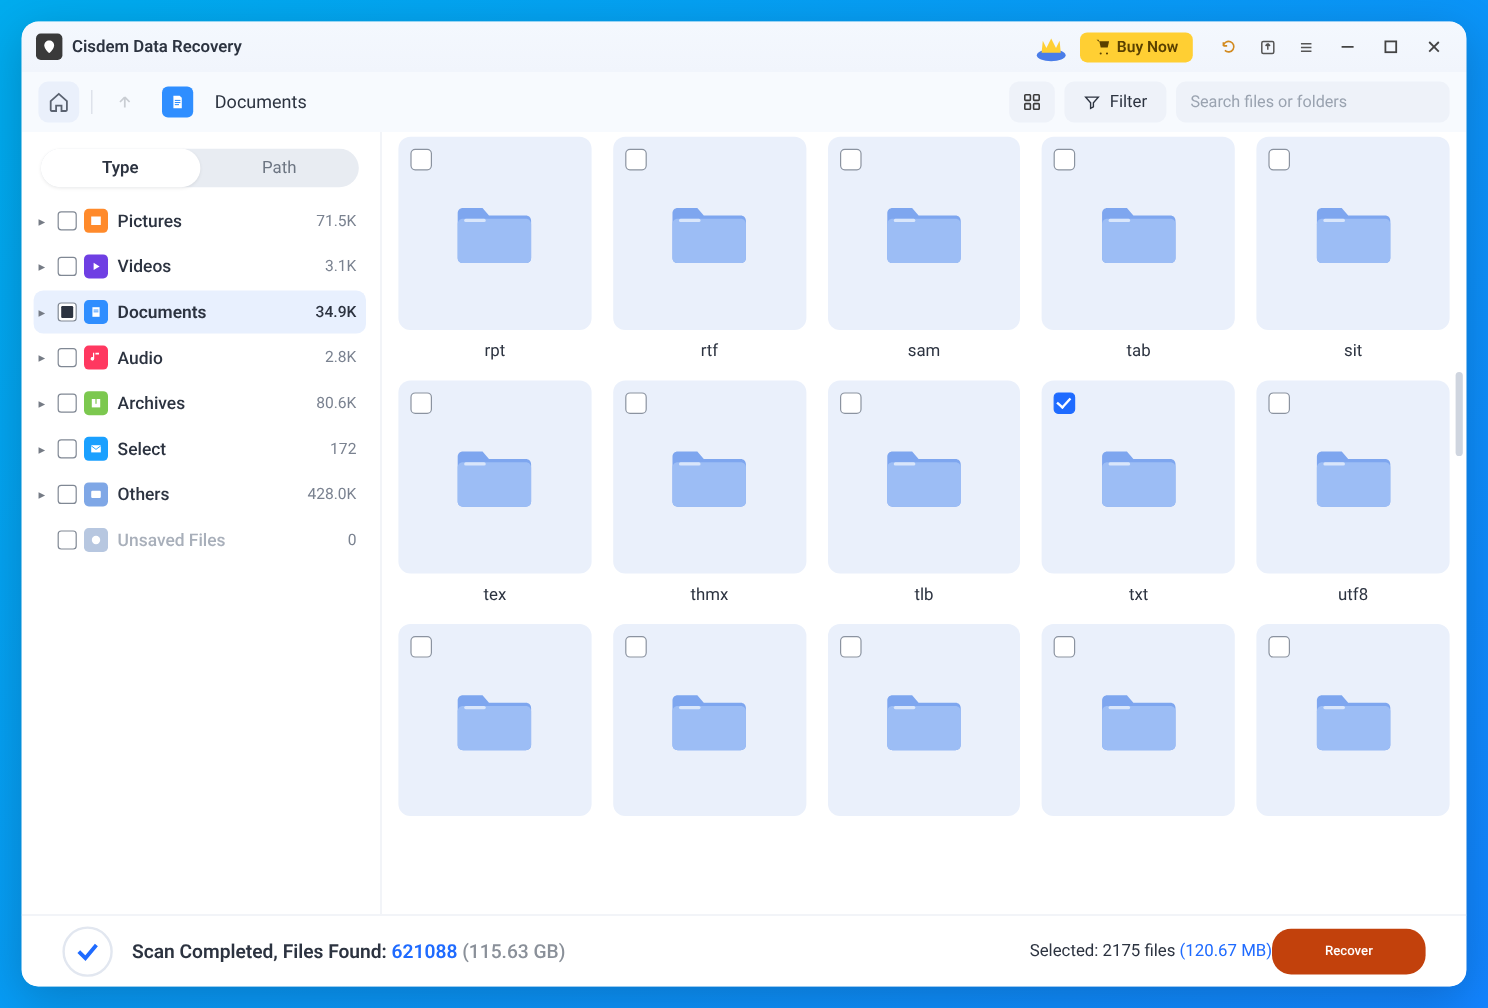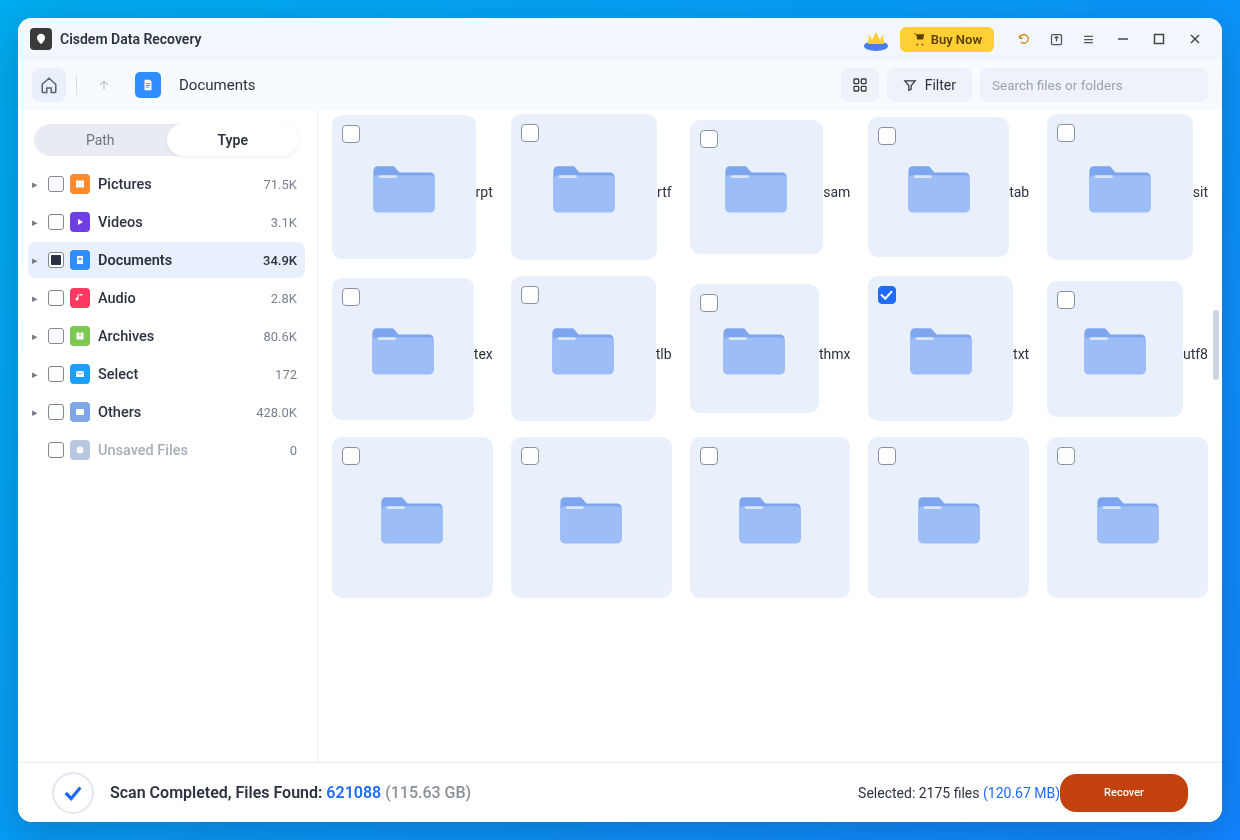--- a/index.html
+++ b/index.html
@@ -59,21 +59,21 @@
   .cat-row.selected .cat-count { color:#2c3340; font-weight:500;}
 
   
   .main { flex:1; display:flex; flex-direction:column; overflow:hidden; position:relative;}
   .selall-row { display:flex; align-items:center; padding:12px 16px 8px 18px;}
   .selall-row .chk { width:18px; height:18px; border:1.5px solid #808894; border-radius:3px; margin-right:10px; position:relative; background:#fff;}
   .selall-row .chk.partial::after { content:""; position:absolute; left:3px; right:3px; top:3px; bottom:3px; background:#2c3340; border-radius:1px;}
   .selall-label { font-size:14.5px; color:#2c3340;}
   .grid-scroll { flex:1; overflow-y:auto; padding: 4px 14px 10px 14px;}
   .grid { display:grid; grid-template-columns: repeat(5, 1fr); gap:16px 18px;}
-  .tile { display:flex; flex-direction:row; align-items:center;}
+  .tile { display:flex; flex-direction:column; align-items:center;}
   .tile-box { width:100%; aspect-ratio: 1/1; background:#eaf0fb; border-radius:10px; position:relative; display:flex; align-items:center; justify-content:center;}
   .tile-chk { position:absolute; top:10px; left:10px; width:18px; height:18px; border:1.5px solid #8b93a0; border-radius:4px; background:#fff; cursor:pointer;}
   .tile-chk.checked { background:#1f6bff; border-color:#1f6bff;}
   .tile-chk.checked::after { content:""; position:absolute; left:4px; top:1px; width:5px; height:9px; border:solid #fff; border-width:0 2.5px 2.5px 0; transform:rotate(42deg);}
   .folder-icon { width:72px; height:58px;}
   .tile-label { margin-top:10px; font-size:14px; color:#2c3340;}
   .scroll-ind { position:absolute; right:3px; top:200px; width:6px; height:70px; background:#cfd5df; border-radius:3px;}
 
   
   .footer { height:60px; border-top:1px solid #e9edf4; display:flex; align-items:center; padding:0 34px; background:#fff;}
@@ -193,22 +193,22 @@
           <circle cx="11" cy="11" r="7"></circle>
           <line x1="21" y1="21" x2="16" y2="16"></line>
         </svg>
     </div>
   </div>
 
   <div class="body">
 
     <div class="sidebar">
       <div class="seg">
+        <div class="seg-item active">Type</div>
         <div class="seg-item">Path</div>
-        <div class="seg-item active">Type</div>
       </div>
       <div class="cat-list" id="cat-list">
           <div class="cat-row">
             <span class="caret">▸</span>
             <span class="chk "></span>
             <span class="cat-icon" style="background:#ff8a2b;color:#ff8a2b">
               <svg viewBox="0 0 24 24">
                 <path d="M4 5h16v14H4z M8 14l3-3 2 2 3-4 4 5H6z" fill="#fff"></path>
                 <circle cx="8" cy="9" r="1.5" fill="#fff"></circle>
               </svg>
@@ -371,32 +371,32 @@
             </div>
             <div class="tile">
               <div class="tile-box">
                 <div class="tile-chk"></div>
                 <svg class="folder-icon" viewBox="0 0 80 64">
                   <path d="M6 14c0-3 2-5 5-5h18l6 7h34c3 0 5 2 5 5v34c0 3-2 5-5 5H11c-3 0-5-2-5-5V14z" fill="#7ea6ef"></path>
                   <path d="M6 24c0-3 2-5 5-5h58c3 0 5 2 5 5v31c0 3-2 5-5 5H11c-3 0-5-2-5-5V24z" fill="#9cbdf5"></path>
                   <rect x="12" y="19" width="20" height="3" rx="1.5" fill="#d9e6fb"></rect>
                 </svg>
               </div>
+              <div class="tile-label">thmx</div>
+            </div>
+            <div class="tile">
+              <div class="tile-box">
+                <div class="tile-chk"></div>
+                <svg class="folder-icon" viewBox="0 0 80 64">
+                  <path d="M6 14c0-3 2-5 5-5h18l6 7h34c3 0 5 2 5 5v34c0 3-2 5-5 5H11c-3 0-5-2-5-5V14z" fill="#7ea6ef"></path>
+                  <path d="M6 24c0-3 2-5 5-5h58c3 0 5 2 5 5v31c0 3-2 5-5 5H11c-3 0-5-2-5-5V24z" fill="#9cbdf5"></path>
+                  <rect x="12" y="19" width="20" height="3" rx="1.5" fill="#d9e6fb"></rect>
+                </svg>
+              </div>
               <div class="tile-label">tlb</div>
-            </div>
-            <div class="tile">
-              <div class="tile-box">
-                <div class="tile-chk"></div>
-                <svg class="folder-icon" viewBox="0 0 80 64">
-                  <path d="M6 14c0-3 2-5 5-5h18l6 7h34c3 0 5 2 5 5v34c0 3-2 5-5 5H11c-3 0-5-2-5-5V14z" fill="#7ea6ef"></path>
-                  <path d="M6 24c0-3 2-5 5-5h58c3 0 5 2 5 5v31c0 3-2 5-5 5H11c-3 0-5-2-5-5V24z" fill="#9cbdf5"></path>
-                  <rect x="12" y="19" width="20" height="3" rx="1.5" fill="#d9e6fb"></rect>
-                </svg>
-              </div>
-              <div class="tile-label">thmx</div>
             </div>
             <div class="tile">
               <div class="tile-box">
                 <div class="tile-chk checked"></div>
                 <svg class="folder-icon" viewBox="0 0 80 64">
                   <path d="M6 14c0-3 2-5 5-5h18l6 7h34c3 0 5 2 5 5v34c0 3-2 5-5 5H11c-3 0-5-2-5-5V14z" fill="#7ea6ef"></path>
                   <path d="M6 24c0-3 2-5 5-5h58c3 0 5 2 5 5v31c0 3-2 5-5 5H11c-3 0-5-2-5-5V24z" fill="#9cbdf5"></path>
                   <rect x="12" y="19" width="20" height="3" rx="1.5" fill="#d9e6fb"></rect>
                 </svg>
               </div>

